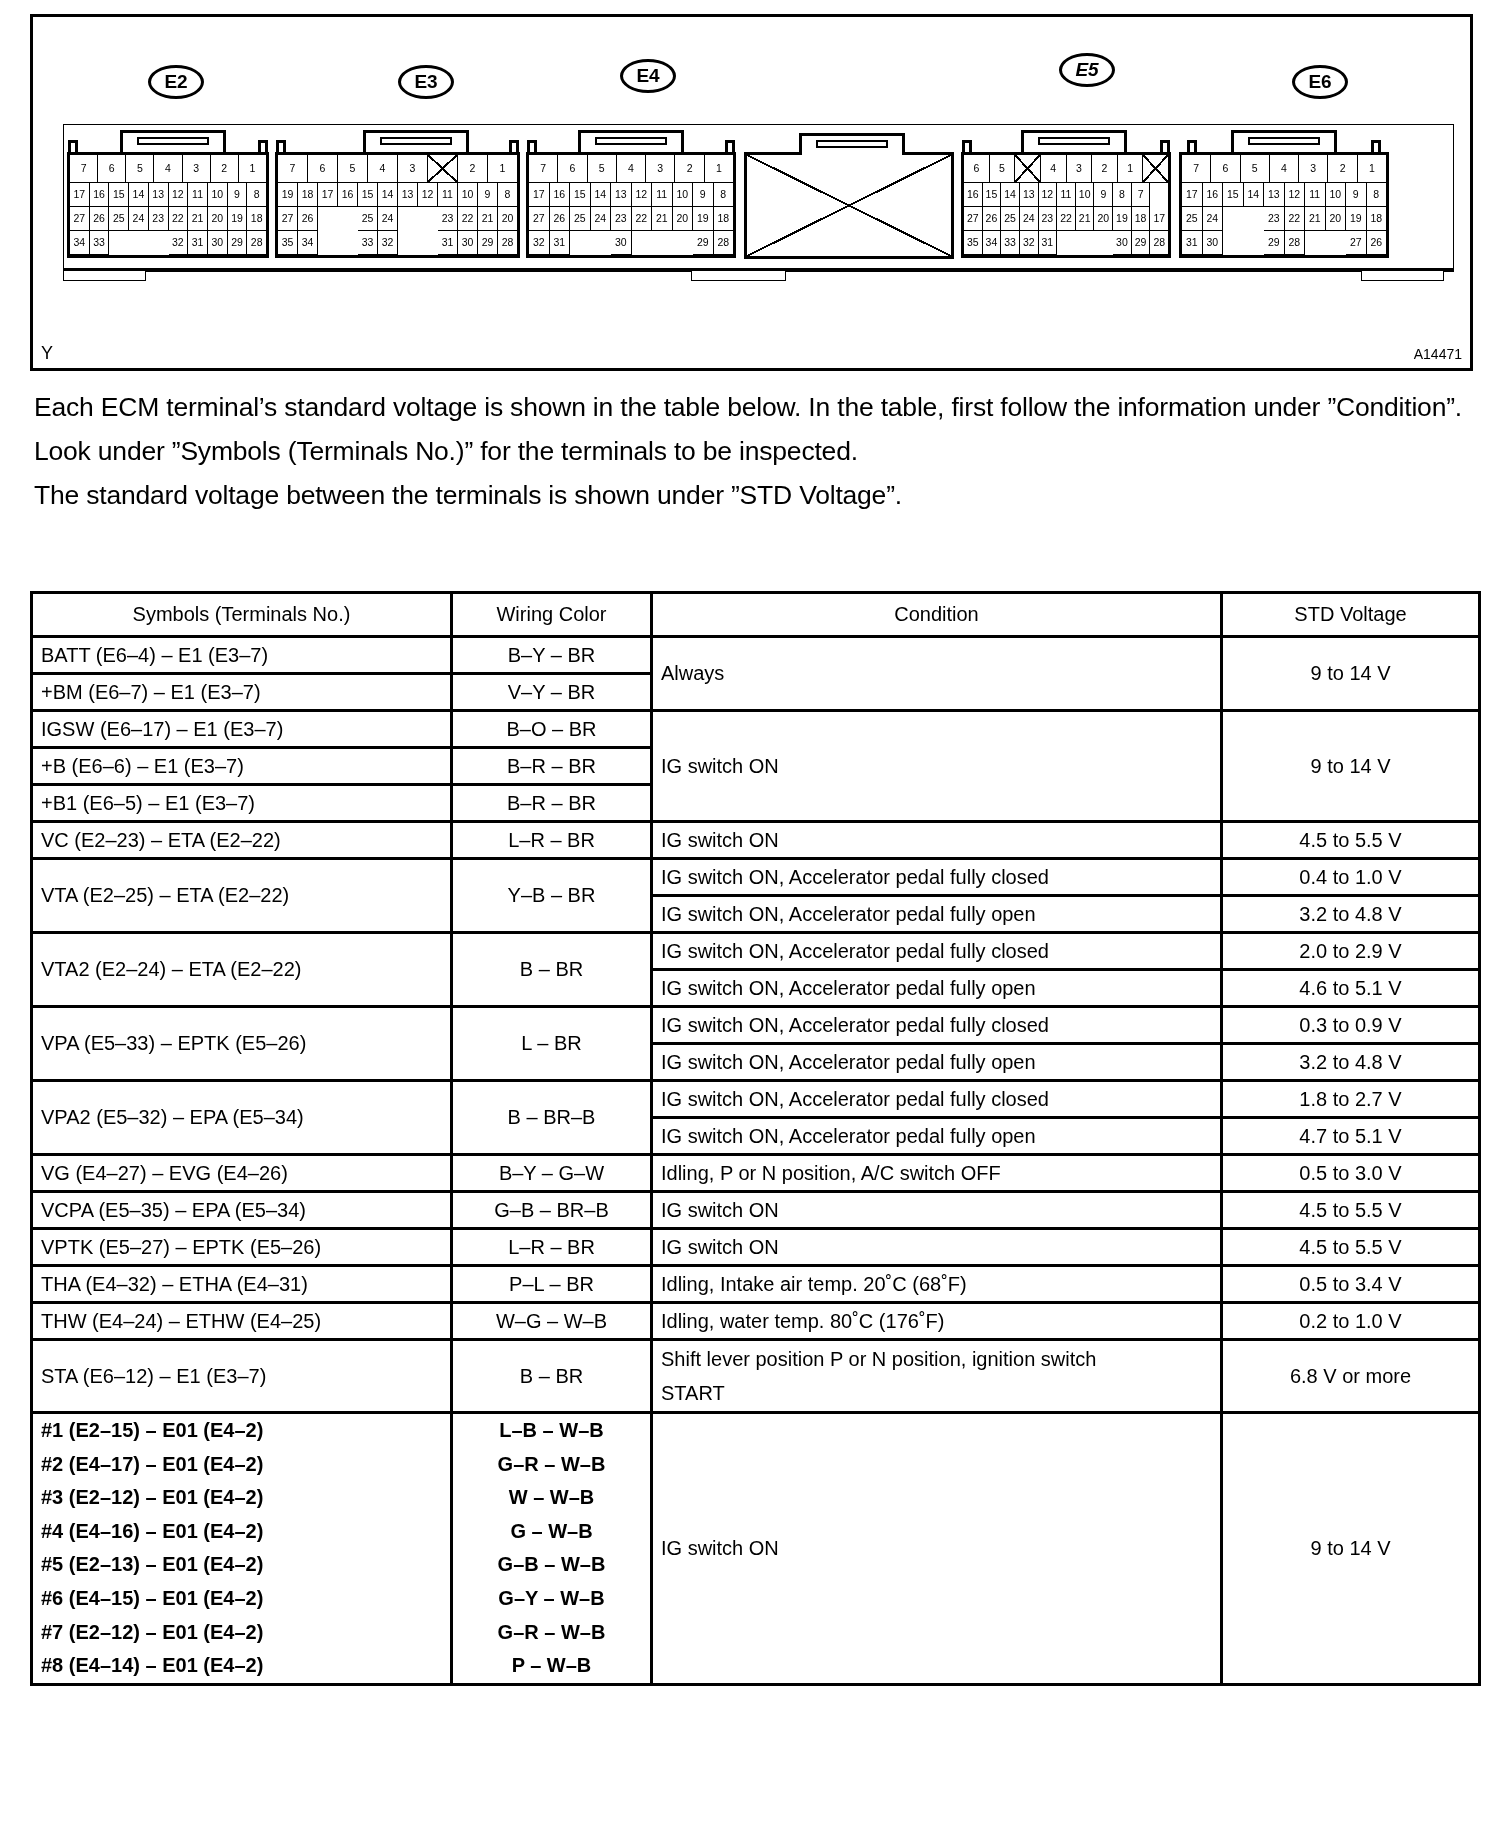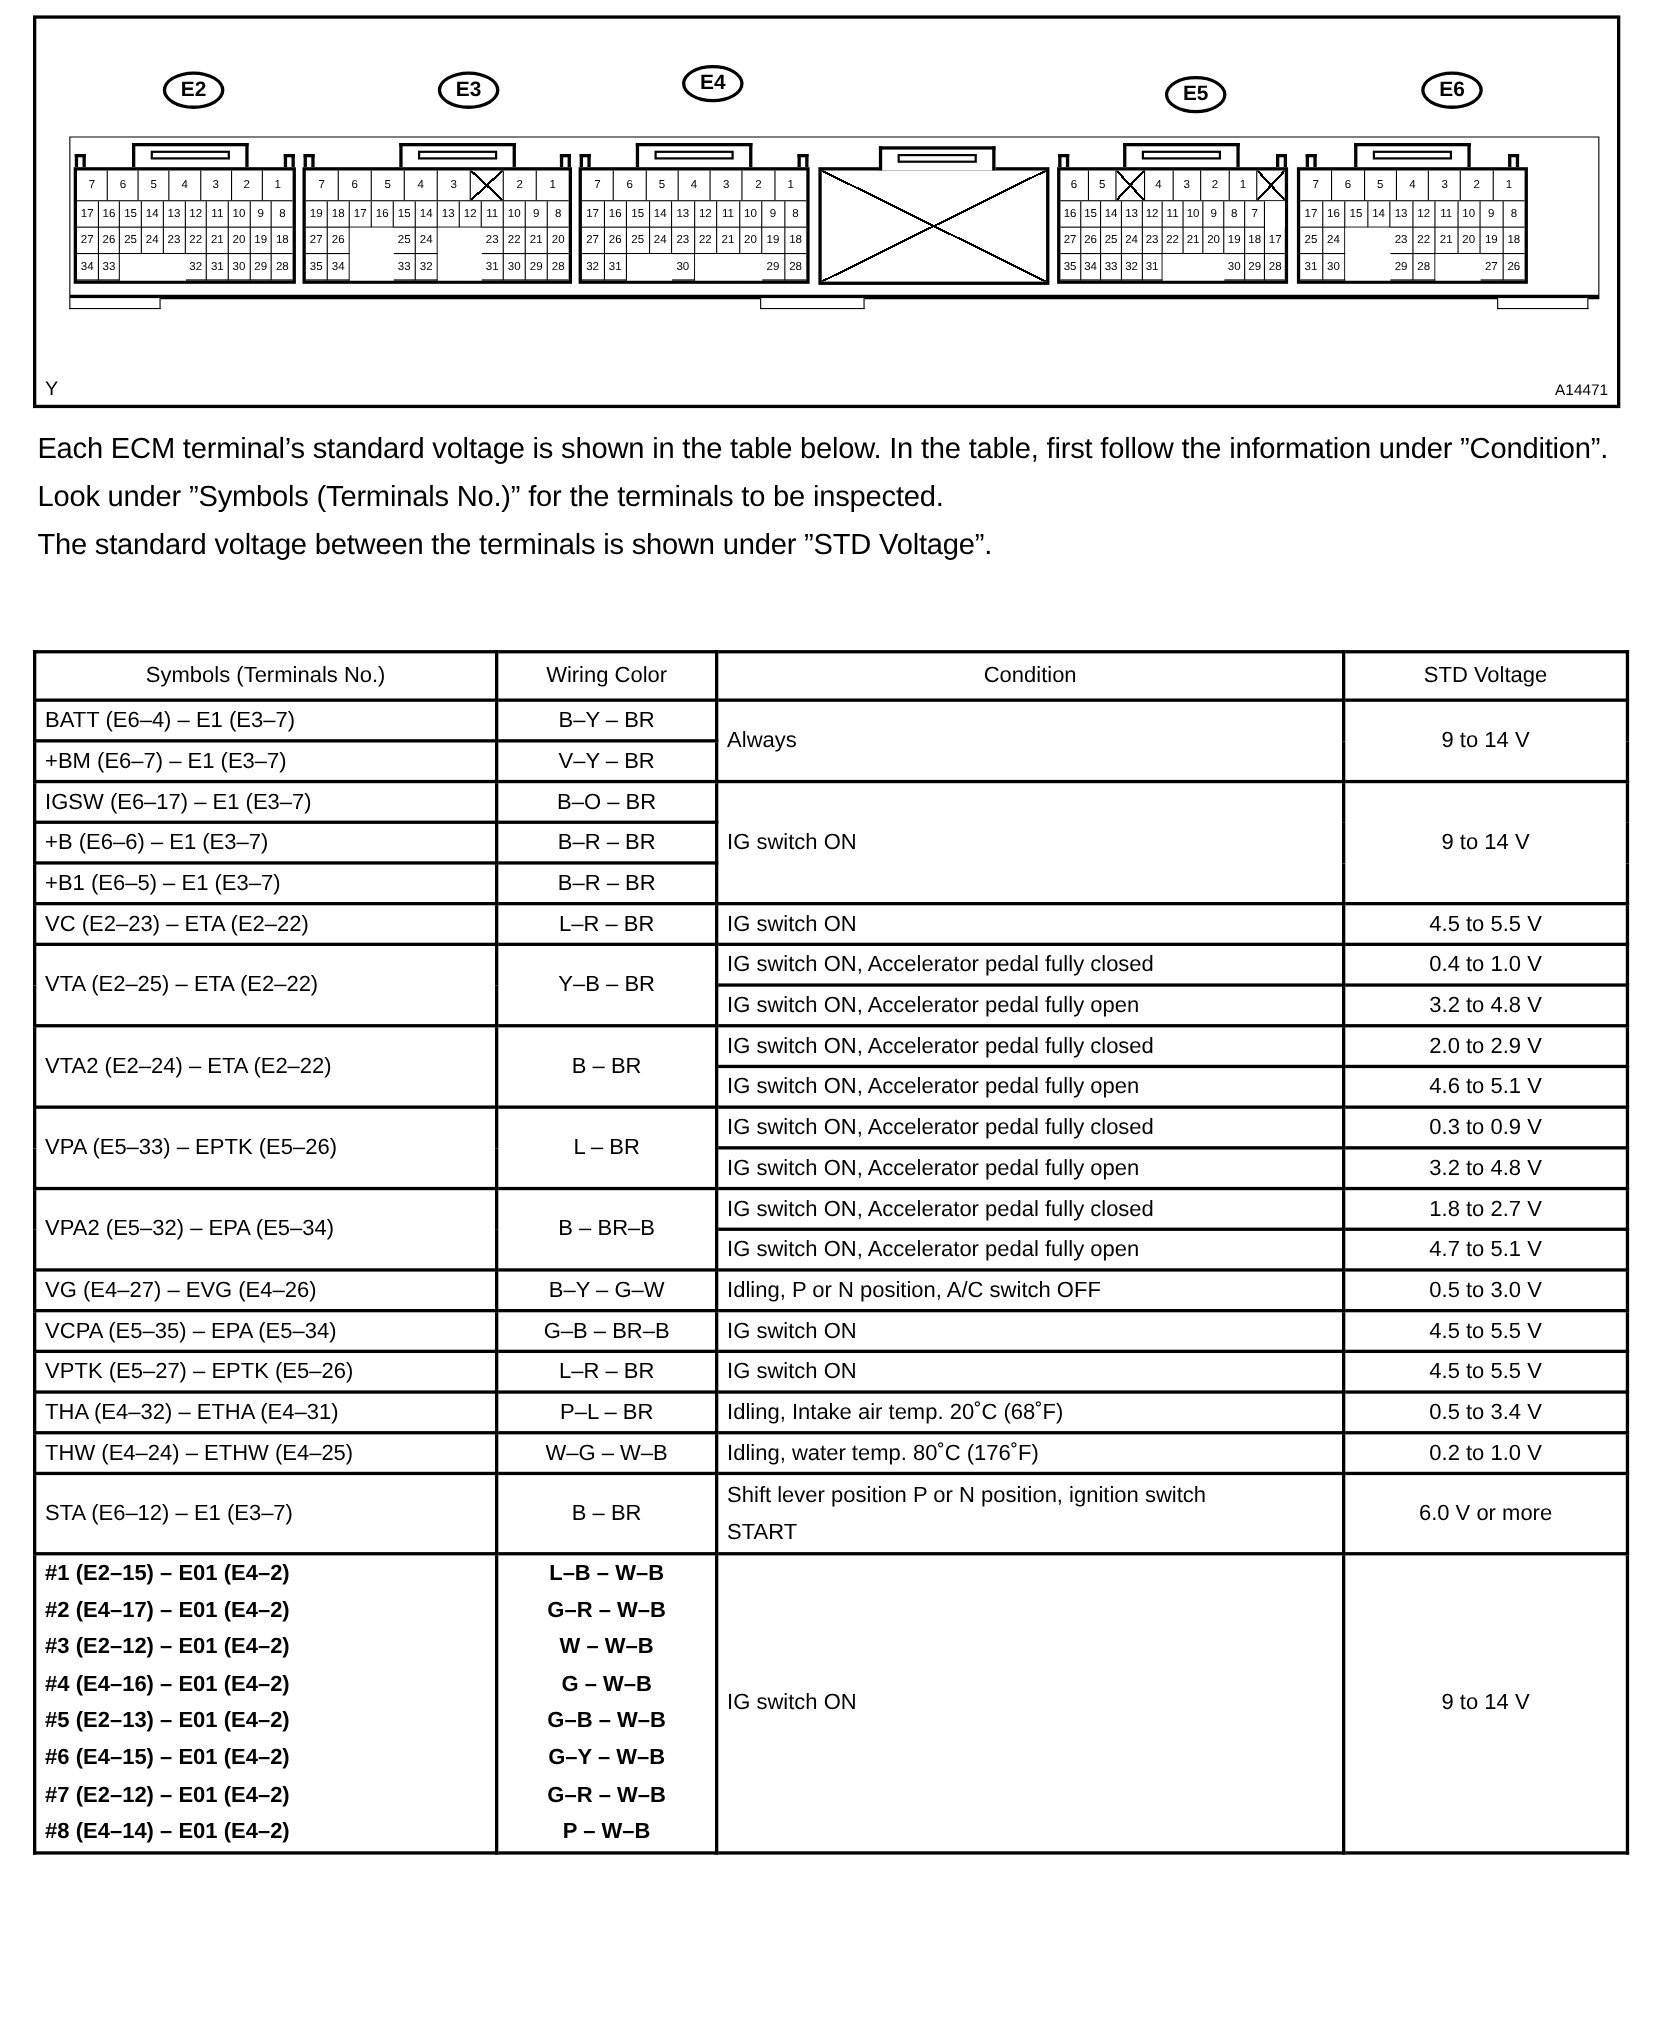--- a/index.html
+++ b/index.html
@@ -34,21 +34,21 @@
   .stack div { height:33.6px; line-height:33.6px; }
   td.stack { padding-top:2px; padding-bottom:2px; vertical-align:middle;font-weight:bold; }
 </style>
 </head>
 <body>
 
 <div class="figure">
   <div class="conn-label" style="left:115px;top:48px;">E2</div>
   <div class="conn-label" style="left:365px;top:48px;">E3</div>
   <div class="conn-label" style="left:587px;top:42px;">E4</div>
-  <div class="conn-label" style="left:1026px;top:52px;">E5</div>
+  <div class="conn-label" style="left:1026px;top:36px;font-style:italic;">E5</div>
   <div class="conn-label" style="left:1259px;top:48px;">E6</div>
 
   <div class="ecm-outer"></div>
   <div class="tab" style="left:30px;top:254px;width:83px;"></div>
   <div class="tab" style="left:658px;top:254px;width:95px;"></div>
   <div class="tab" style="left:1328px;top:254px;width:83px;"></div>
 
   <div class="conn" id="c-e2" style="left:34px;width:202px;">
     <div class="latch" style="left:53px;width:106px;"></div>
     <div class="ear" style="left:1px;"></div>
@@ -468,21 +468,21 @@
       <td class="c">0.2 to 1.0 V</td>
     </tr>
 
     <tr style="height:73px;">
       <td class="l">STA (E6–12) – E1 (E3–7)</td>
       <td class="c">B – BR</td>
       <td class="l" style="line-height:34px;">
         <div>Shift lever position P or N position, ignition switch</div>
         <div>START</div>
       </td>
-      <td class="c">6.0 V or more</td>
+      <td class="c">6.8 V or more</td>
     </tr>
 
     <tr>
       <td class="l stack">
         <div>#1 (E2–15) – E01 (E4–2)</div>
         <div>#2 (E4–17) – E01 (E4–2)</div>
         <div>#3 (E2–12) – E01 (E4–2)</div>
         <div>#4 (E4–16) – E01 (E4–2)</div>
         <div>#5 (E2–13) – E01 (E4–2)</div>
         <div>#6 (E4–15) – E01 (E4–2)</div>

